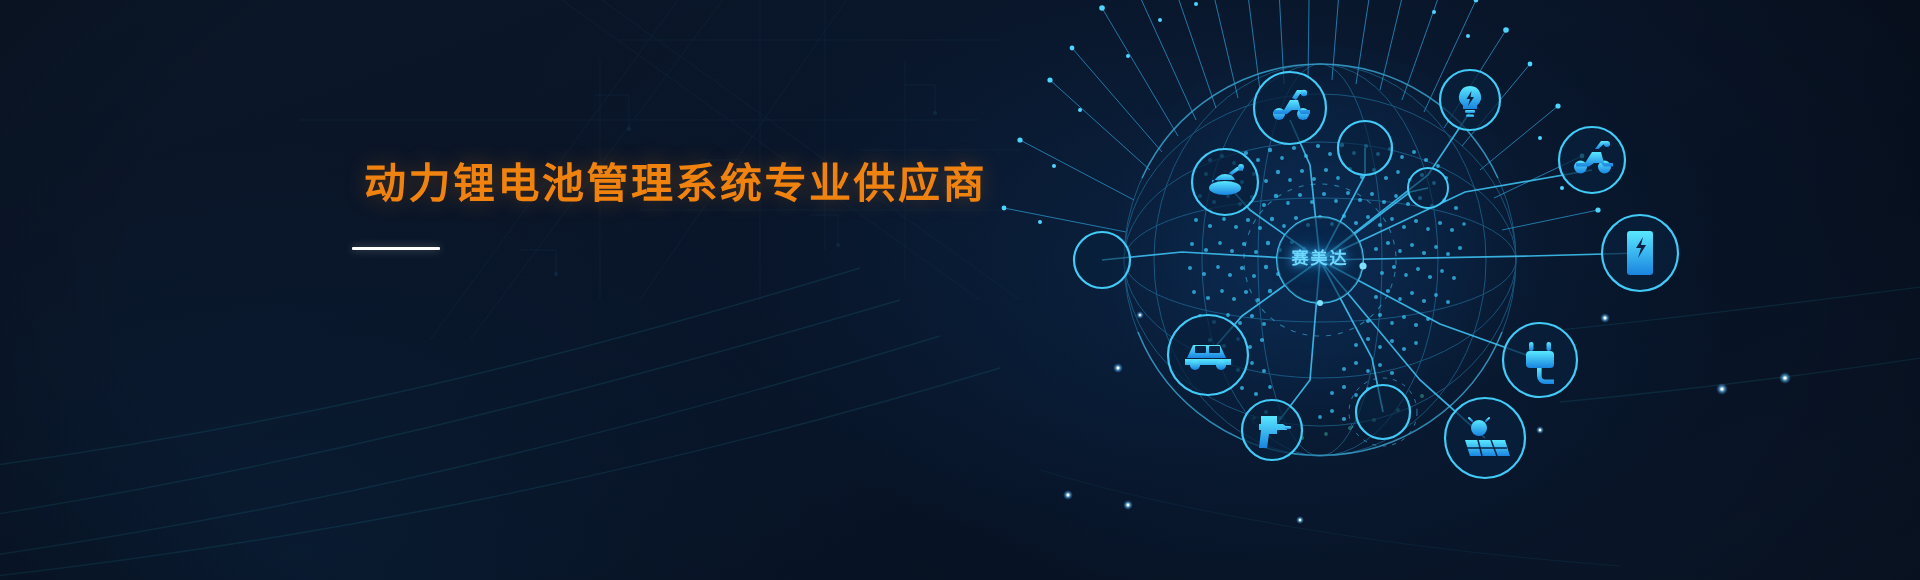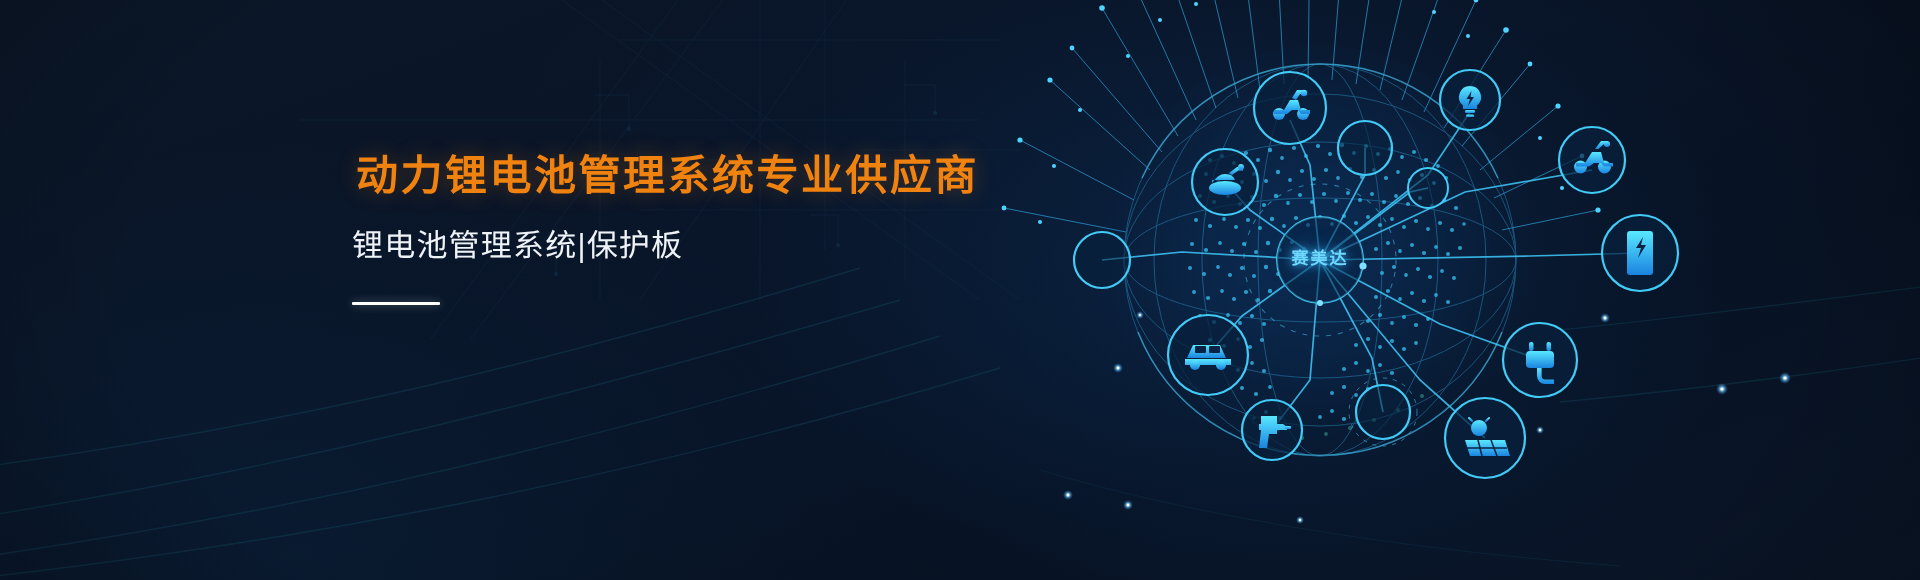--- a/index.html
+++ b/index.html
@@ -21,21 +21,21 @@
   .swoosh{position:absolute;inset:0;pointer-events:none;}
   .vignette{
     position:absolute;inset:0;pointer-events:none;
     background:radial-gradient(ellipse 1500px 760px at 960px 290px, rgba(0,0,0,0) 55%, rgba(0,0,0,.42) 100%);
   }
 
   
   .copy{position:absolute;left:352px;top:148px;width:760px;}
   .headline{
     font-size:42px;line-height:1.16;font-weight:700;
-    color:#f0820f;letter-spacing:2.5px;margin:4px;
+    color:#f0820f;letter-spacing:2.5px;margin:12px;
     text-shadow:0 0 22px rgba(240,130,15,.30);
     white-space:nowrap;
   }
   .subhead{
     margin:26px 0 0 0;font-size:31px;line-height:1.2;font-weight:400;
     color:#eef3f8;letter-spacing:1.2px;white-space:nowrap;
   }
   .rule{
     margin-top:38px;width:88px;height:3px;background:#ffffff;border-radius:1px;
     box-shadow:0 0 8px rgba(255,255,255,.35);
@@ -578,17 +578,16 @@
       </g>
     </svg>
 
     <div class="brandcore">赛美达</div>
   </div>
 
   <div class="vignette"></div>
 
   <div class="copy">
     <h1 class="headline">动力锂电池管理系统专业供应商</h1>
-    <h2 class="subhead">锂电池管理系统|保护板</h2>
     <div class="rule"></div>
   </div>
 
 </div>
 
 </body></html>

